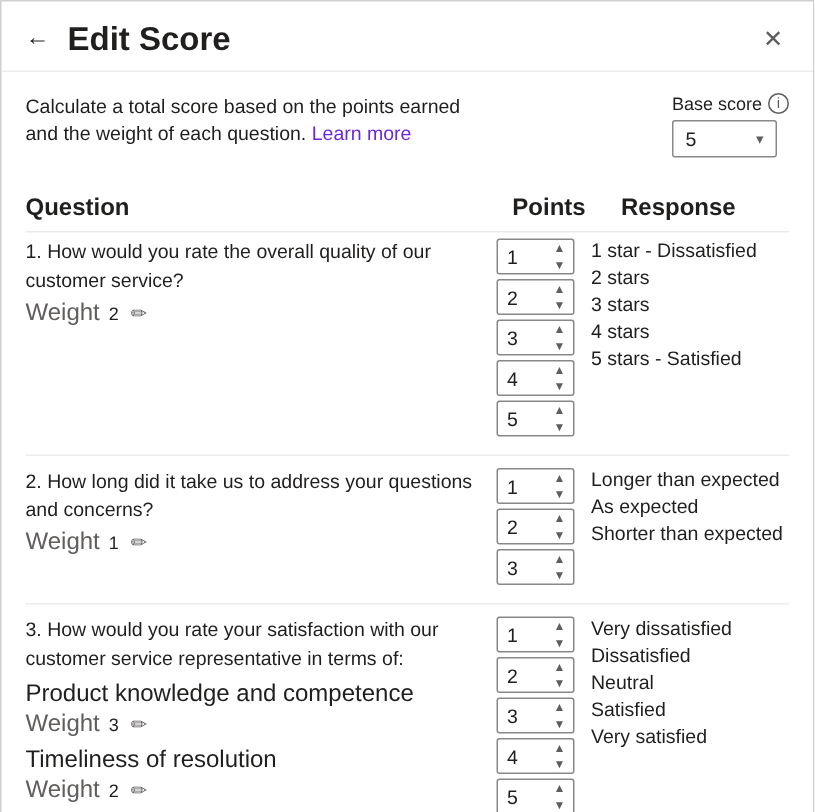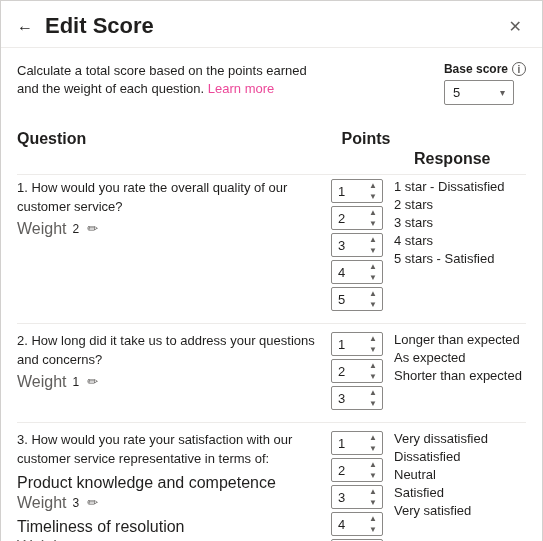--- a/index.html
+++ b/index.html
@@ -56,37 +56,36 @@
       flex: 1;
     }
     .description {
       font-size: 13px;
       color: #201f1e;
       margin-bottom: 14px;
       max-width: 300px;
       line-height: 1.4;
     }
     .learn-more {
-      color: #ec4899;
+      color: #6d28d9;
       text-decoration: none;
     }
     .top-row {
       display: flex;
       justify-content: space-between;
       align-items: flex-start;
       margin-bottom: 14px;
     }
     .base-score-label {
       font-size: 12px;
       color: #201f1e;
       margin-bottom: 4px;
       display: flex;
       align-items: center;
       gap: 4px;
-      font-weight: bold;
     }
     .info-icon {
       display: inline-flex;
       align-items: center;
       justify-content: center;
       width: 14px;
       height: 14px;
       border-radius: 50%;
       border: 1px solid #605e5c;
       font-size: 10px;
@@ -111,21 +110,21 @@
       padding: 4px 0 6px 0;
       border-bottom: 1px solid #edebe9;
       margin-bottom: 4px;
     }
     .col-header {
       font-size: 16px;
       font-weight: 600;
       color: #201f1e;
     }
     .col-header.points { text-align: center; }
-    .col-header.response { padding-left: 8px; margin-top: 20px; }
+    .col-header.response { padding-left: 8px; }
     .question-text {
       font-size: 13px;
       color: #201f1e;
       margin-bottom: 4px;
       padding-right: 100px;
       line-height: 1.4;
     }
     .weight-row {
       display: flex;
       align-items: center;

